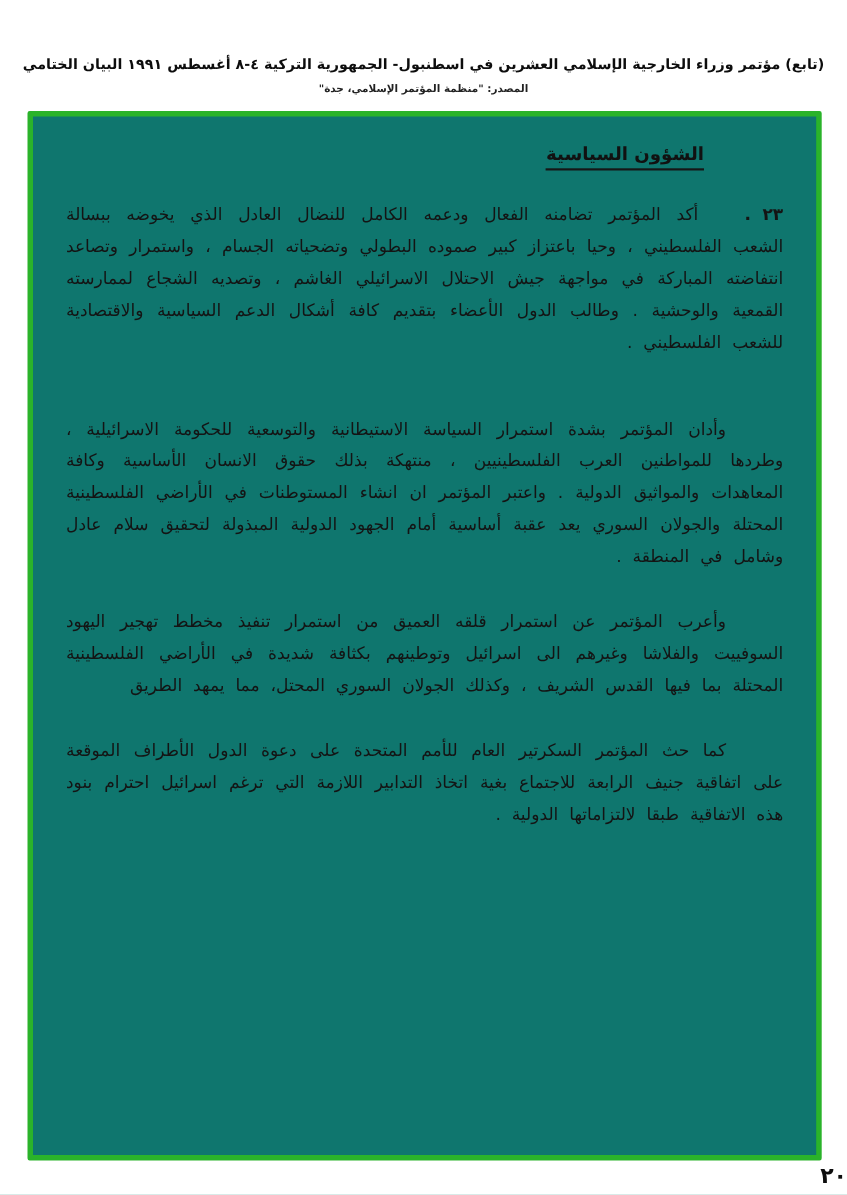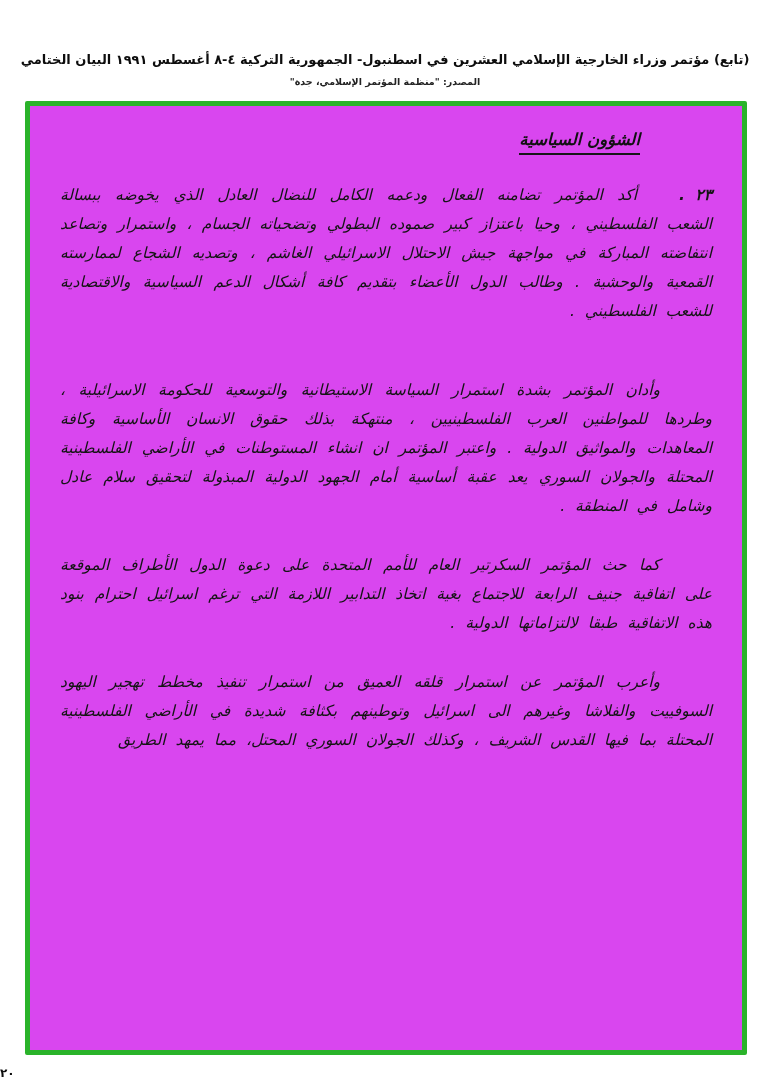--- a/index.html
+++ b/index.html
@@ -46,22 +46,21 @@
     position: absolute;
     left: 25px;
     top: 101px;
     width: 722px;
     height: 954px;
     border: 5px solid var(--frame-green);
     border-radius: 2px;
     padding: 24px 30px 10px 30px;
     direction: rtl;
     overflow: hidden;
-    background: #d946ef;
-    font-style: italic;
+    background: #0f766e;
   }
   .section-title-row {
     margin-bottom: 26px;
     margin-right: 72px;
   }
   .section-title {
     display: inline-block;
     font-size: 16.5px;
     font-weight: bold;
     letter-spacing: 4px;
@@ -83,22 +82,22 @@
   .para-number {
     display: inline-block;
     margin-left: 42px;
     font-weight: bold;
   }
   .page-number {
     position: absolute;
     bottom: 6px;
     left: 0;
     width: 100%;
-    text-align: left;
-    font-size: 12px;
+    text-align: right;
+    font-size: 20px;
     font-weight: bold;
     color: #0d0d0d;
   }
 </style>
 </head>
 <body>
 
 <div class="page">
 
   <div class="doc-header">
@@ -110,21 +109,21 @@
 
     <div class="section-title-row">
       <span class="section-title">الشؤون السياسية</span>
     </div>
 
     <p class="para numbered"><span class="para-number">٢٣ .</span><span class="para-text">أكد المؤتمر تضامنه الفعال ودعمه الكامل للنضال العادل الذي يخوضه ببسالة الشعب الفلسطيني ، وحيا باعتزاز كبير صموده البطولي وتضحياته الجسام ، واستمرار وتصاعد انتفاضته المباركة في مواجهة جيش الاحتلال الاسرائيلي الغاشم ، وتصديه الشجاع لممارسته القمعية والوحشية . وطالب الدول الأعضاء بتقديم كافة أشكال الدعم السياسية والاقتصادية للشعب الفلسطيني .</span></p>
 
     <p class="para indent"><span class="para-text">وأدان المؤتمر بشدة استمرار السياسة الاستيطانية والتوسعية للحكومة الاسرائيلية ، وطردها للمواطنين العرب الفلسطينيين ، منتهكة بذلك حقوق الانسان الأساسية وكافة المعاهدات والمواثيق الدولية . واعتبر المؤتمر ان انشاء المستوطنات في الأراضي الفلسطينية المحتلة والجولان السوري يعد عقبة أساسية أمام الجهود الدولية المبذولة لتحقيق سلام عادل وشامل في المنطقة .</span></p>
 
 
+    <p class="para indent"><span class="para-text">وأعرب المؤتمر عن استمرار قلقه العميق من استمرار تنفيذ مخطط تهجير اليهود السوفييت والفلاشا وغيرهم الى اسرائيل وتوطينهم بكثافة شديدة في الأراضي الفلسطينية المحتلة بما فيها القدس الشريف ، وكذلك الجولان السوري المحتل، مما يمهد الطريق</span></p>
+
     <p class="para indent"><span class="para-text">كما حث المؤتمر السكرتير العام للأمم المتحدة على دعوة الدول الأطراف الموقعة على اتفاقية جنيف الرابعة للاجتماع بغية اتخاذ التدابير اللازمة التي ترغم اسرائيل احترام بنود هذه الاتفاقية طبقا لالتزاماتها الدولية .</span></p>
-
-    <p class="para indent"><span class="para-text">وأعرب المؤتمر عن استمرار قلقه العميق من استمرار تنفيذ مخطط تهجير اليهود السوفييت والفلاشا وغيرهم الى اسرائيل وتوطينهم بكثافة شديدة في الأراضي الفلسطينية المحتلة بما فيها القدس الشريف ، وكذلك الجولان السوري المحتل، مما يمهد الطريق</span></p>
 
   </div>
 
   <div class="page-number">٢٠</div>
 
 </div>
 
 </body></html>

